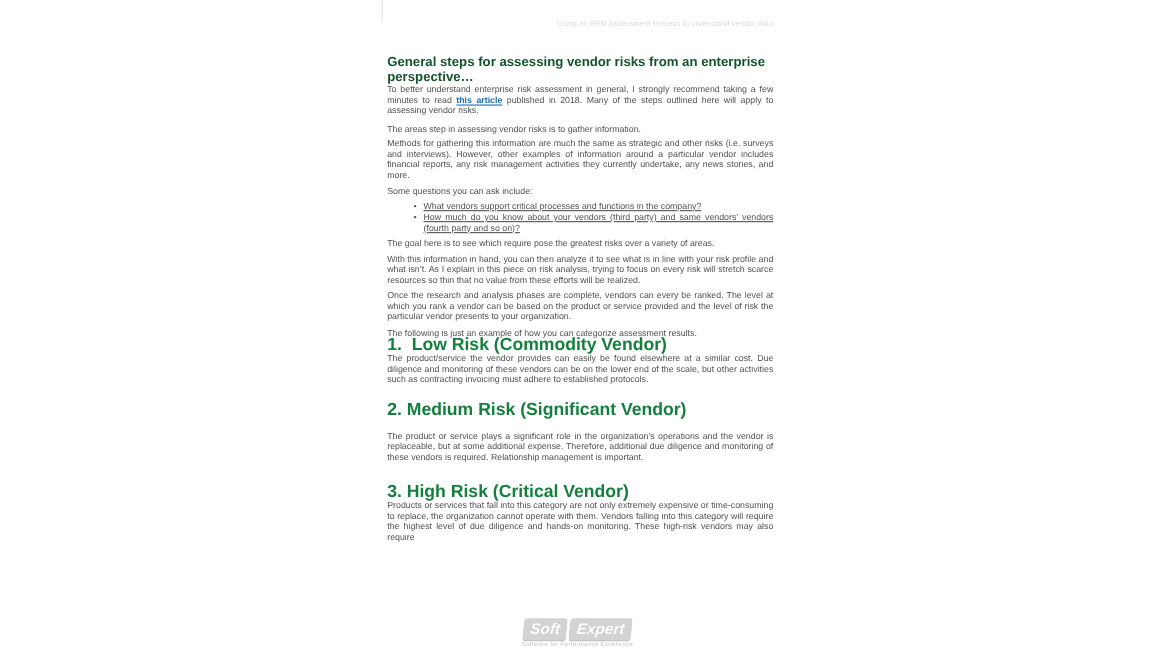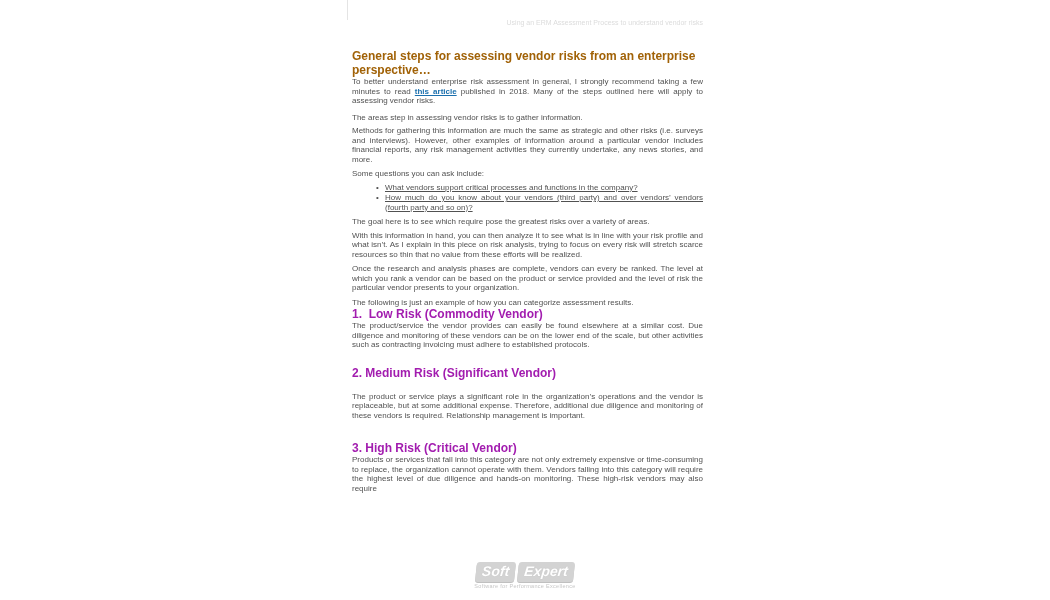--- a/index.html
+++ b/index.html
@@ -17,26 +17,26 @@
   .doc {
     position: absolute; left: 352px; top: 0; width: 351px;
     color: #515151; font-size: 8px; line-height: 9.5px;
   }
   .running {
     margin-top: 18px; text-align: right;
     font-size: 7px; line-height: 9px; color: #dcdcdc;
   }
   h1 {
     font-size: 12px; line-height: 13.5px;
-    color: #a16207; font-weight: bold;
+    color: #14532d; font-weight: bold;
     margin: 23px 0 0 0;
   }
   h2 {
-    font-size: 12px; line-height: 14px;
-    color: #a21caf; font-weight: bold;
+    font-size: 16px; line-height: 14px;
+    color: #15803d; font-weight: bold;
     margin: 0; white-space: pre-wrap;
   }
   p { margin: 0; text-align: justify; }
   .link { color: #1a6fad; font-weight: bold; text-decoration: underline; cursor: pointer; }
   ul.q { margin: 4px 0 0 0; padding: 0 0 0 24px; list-style: none; text-decoration: underline; }
   ul.q li { position: relative; padding-left: 9px; text-align: justify; margin-bottom: 1px; }
   ul.q li::before { content: "•"; position: absolute; left: 0; top: 0; color: #515151; }
   .mt4 { margin-top: 4px; } .mt5 { margin-top: 5px; }
   .mt7 { margin-top: 7px; } .mt12 { margin-top: 12px; } .mt13 { }
   .mt14 { } .mt16 { margin-top: 16px; } .mt21 { margin-top: 21px; }
@@ -64,21 +64,21 @@
   <p class="mt14"><span>To better understand enterprise risk assessment in general, I strongly recommend taking a few minutes to read </span><a class="link">this article</a><span> published in 2018. Many of the steps outlined here will apply to assessing vendor risks.</span></p>
 
   <p class="mt7">The areas step in assessing vendor risks is to gather information.</p>
 
   <p class="mt4">Methods for gathering this information are much the same as strategic and other risks (i.e. surveys and interviews). However, other examples of information around a particular vendor includes financial reports, any risk management activities they currently undertake, any news stories, and more.</p>
 
   <p class="mt5">Some questions you can ask include:</p>
 
   <ul class="q">
     <li>What vendors support critical processes and functions in the company?</li>
-    <li>How much do you know about your vendors (third party) and over vendors’ vendors (fourth party and so on)?</li>
+    <li>How much do you know about your vendors (third party) and same vendors’ vendors (fourth party and so on)?</li>
   </ul>
 
   <p class="mt5">The goal here is to see which require pose the greatest risks over a variety of areas.</p>
 
   <p class="mt4">With this information in hand, you can then analyze it to see what is in line with your risk profile and what isn’t. As I explain in this piece on risk analysis, trying to focus on every risk will stretch scarce resources so thin that no value from these efforts will be realized.</p>
 
   <p class="mt5">Once the research and analysis phases are complete, vendors can every be ranked. The level at which you rank a vendor can be based on the product or service provided and the level of risk the particular vendor presents to your organization.</p>
 
   <p class="mt5">The following is just an example of how you can categorize assessment results.</p>
 

